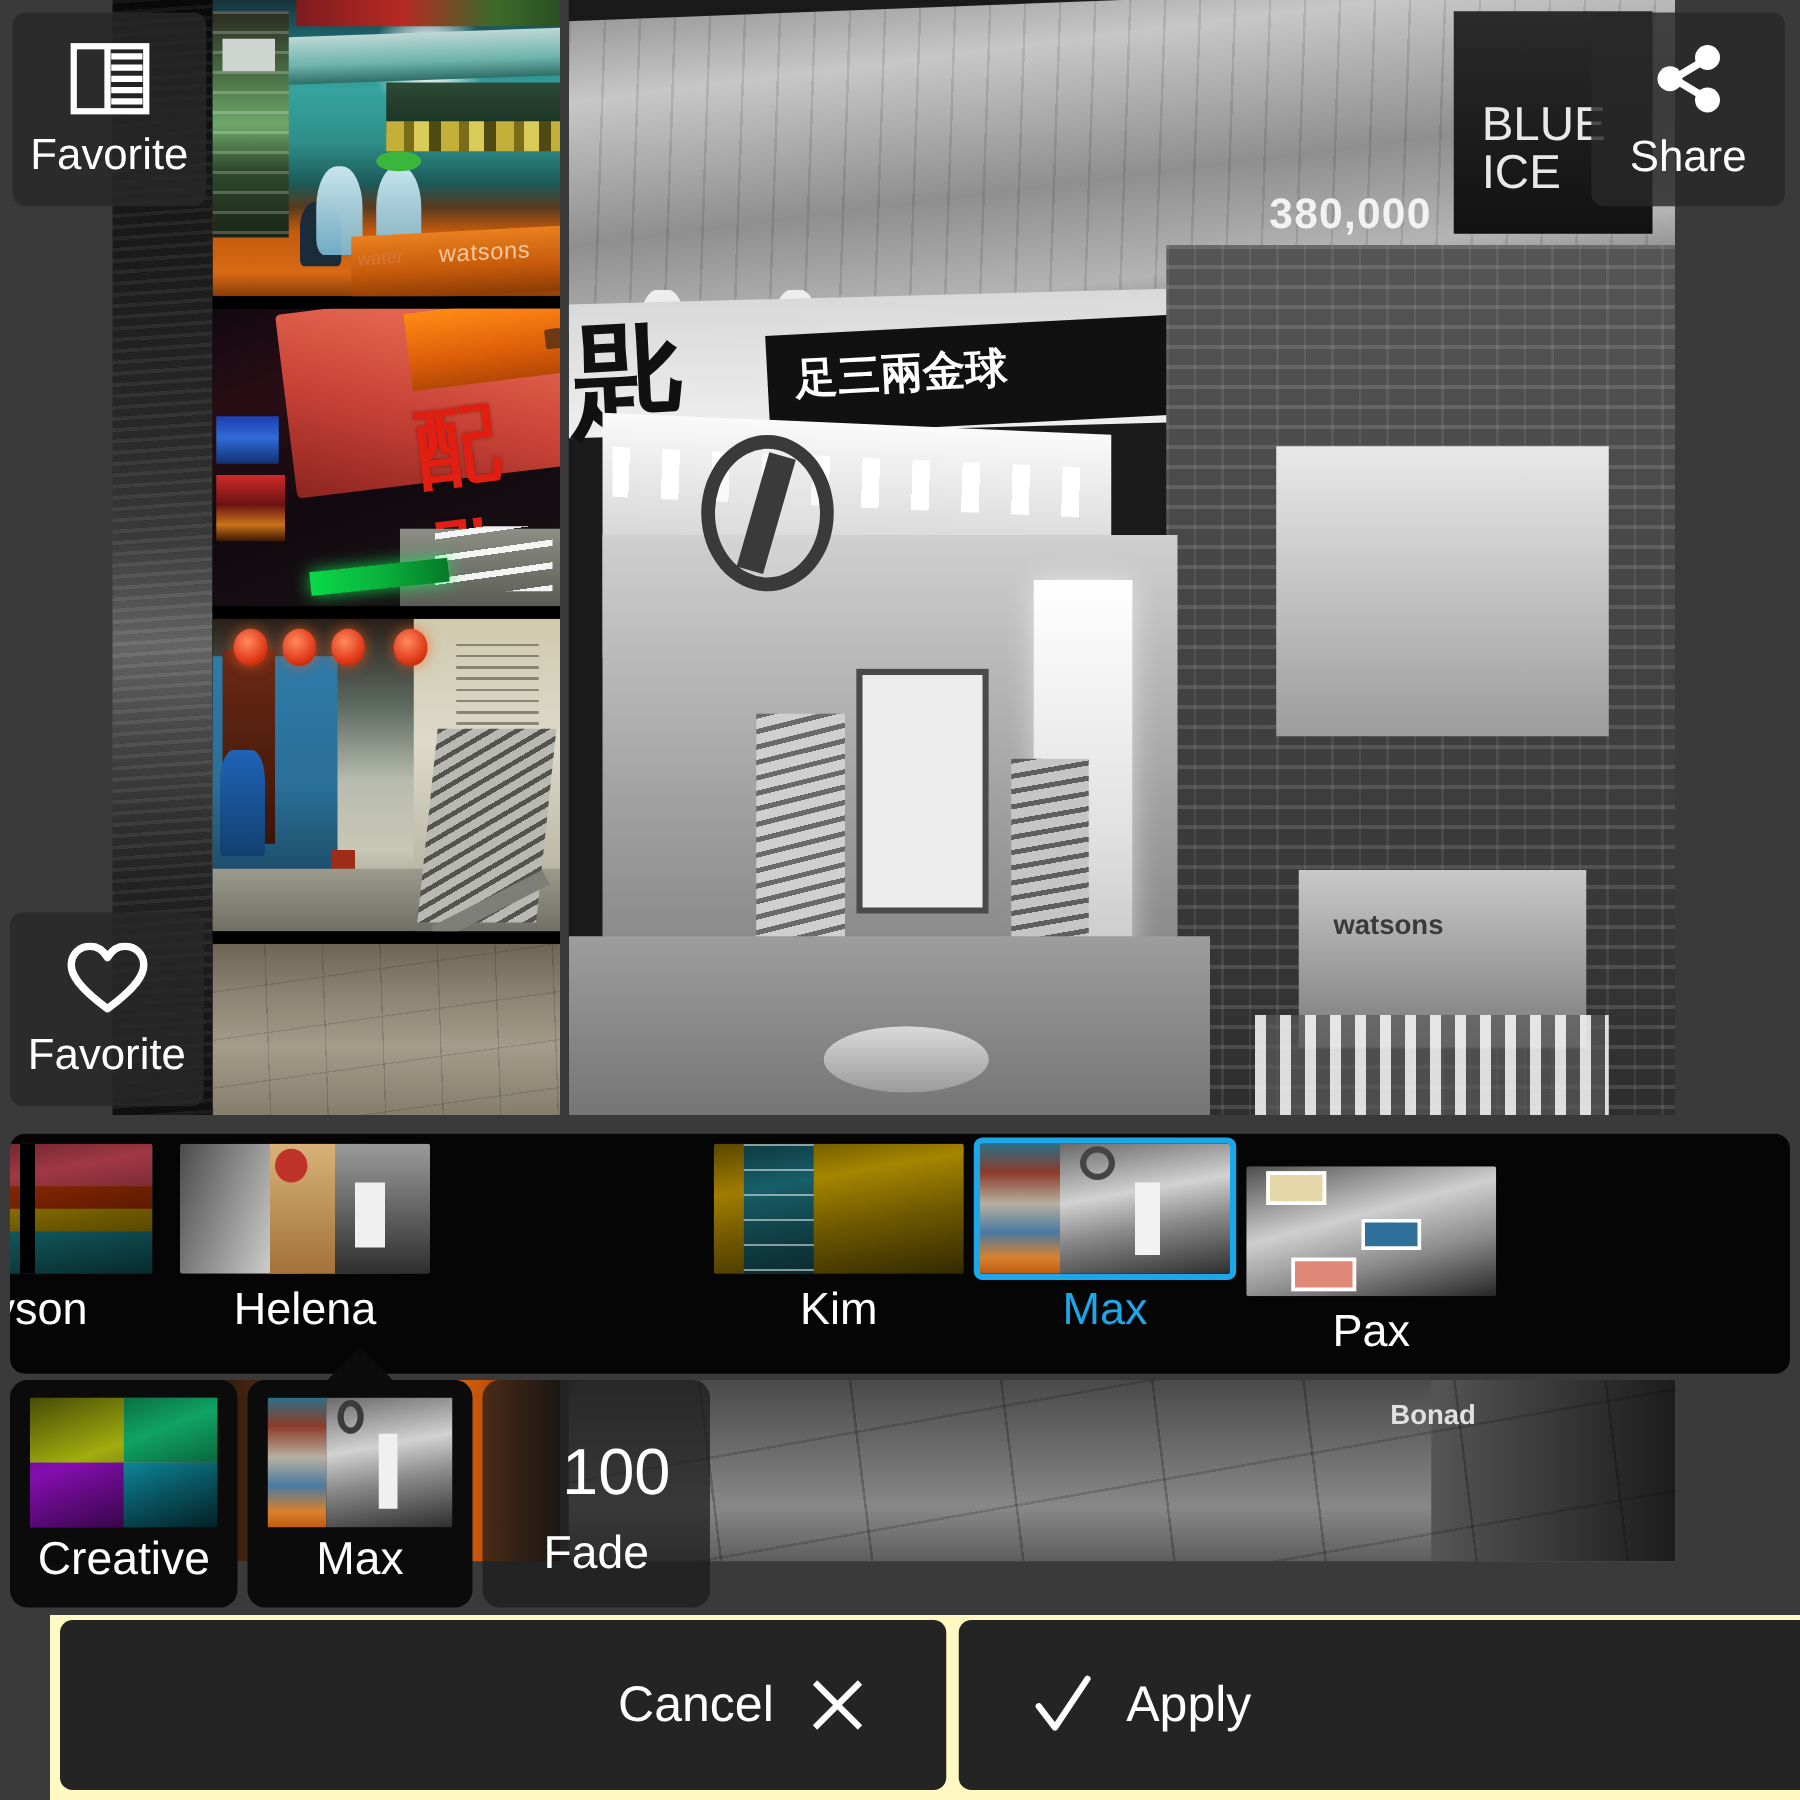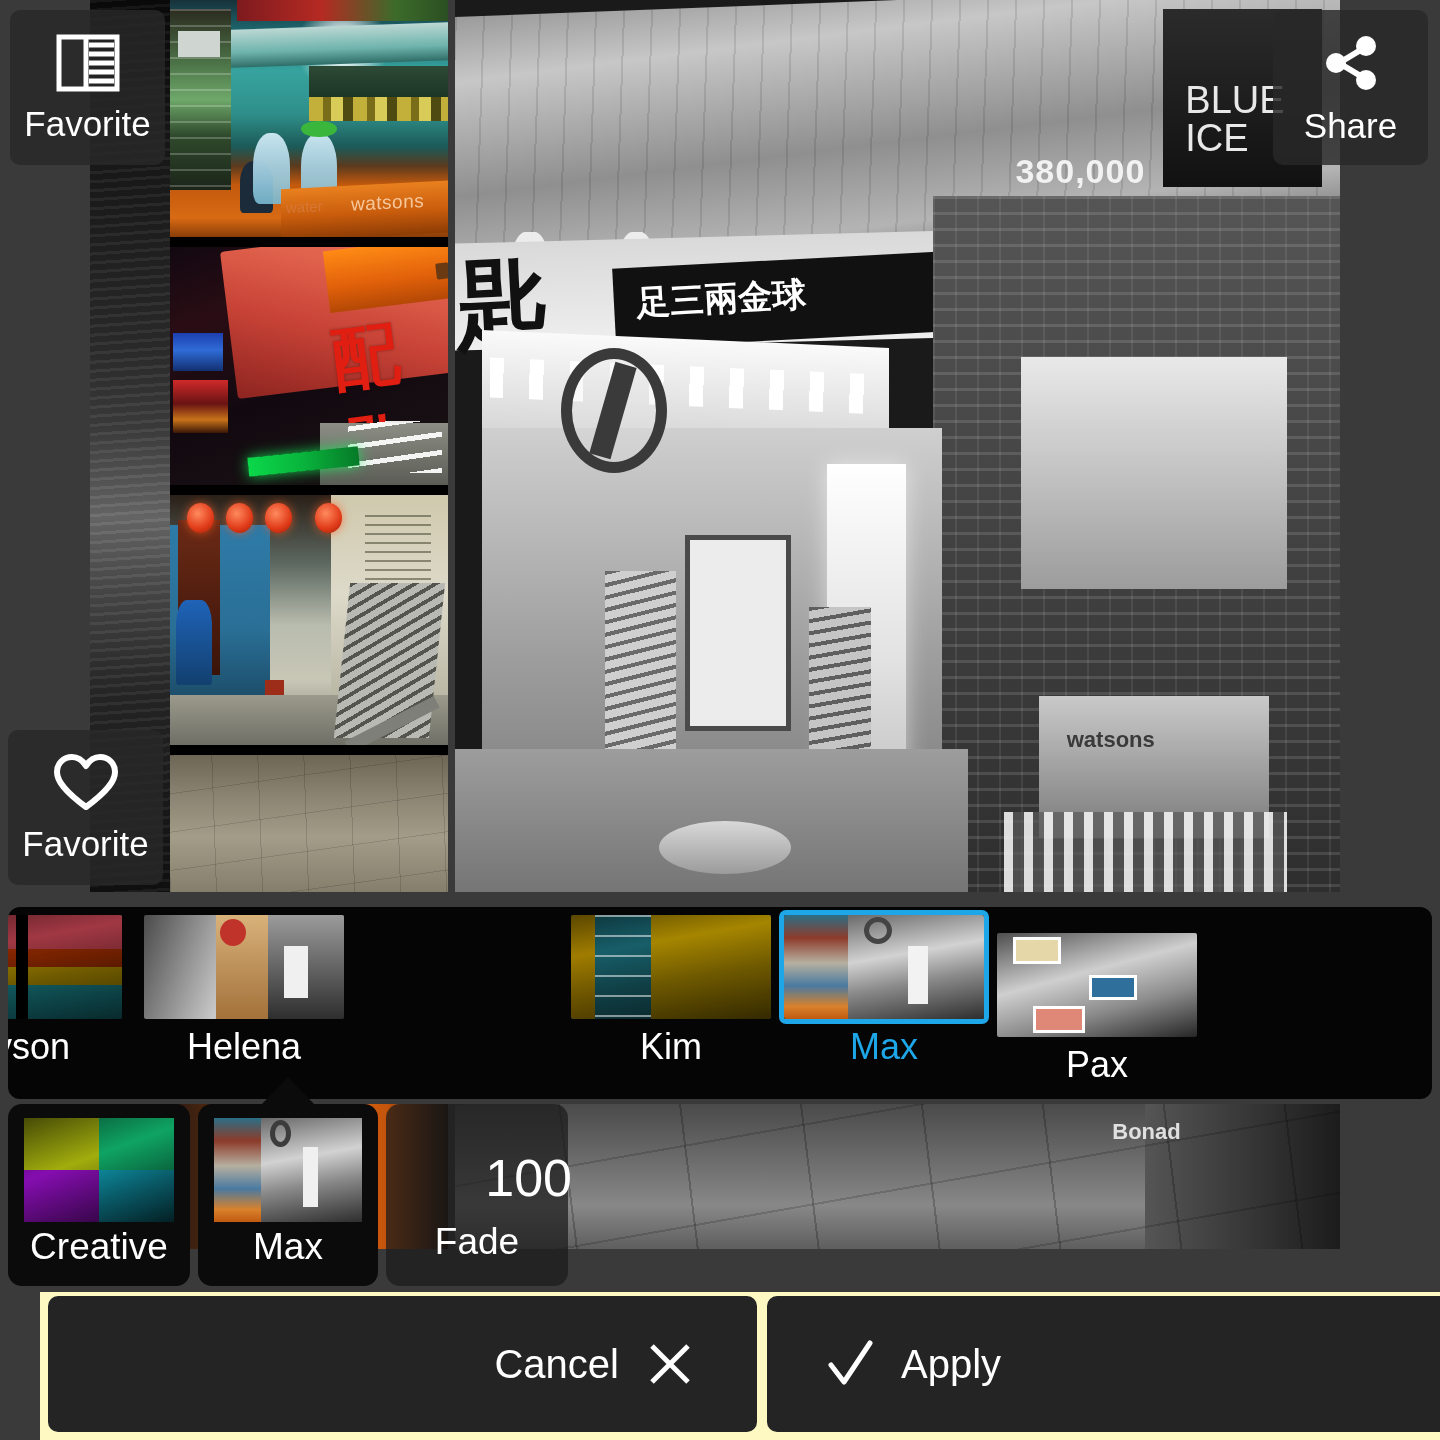--- a/index.html
+++ b/index.html
@@ -189,21 +189,21 @@
   .cbtn .nm{position:absolute;bottom:18px;width:100%;text-align:center;color:#fff;font-size:37px;}
   #btn-creative{left:8px;top:1104px;width:182px;height:182px;}
   #btn-max{left:198px;top:1104px;width:180px;height:182px;}
   #btn-max .caret{position:absolute;left:50%;top:-27px;transform:translateX(-50%);
     width:0;height:0;border-left:26px solid transparent;border-right:26px solid transparent;
     border-bottom:27px solid #0b0b0b;}
 
   
   #fade{position:absolute;left:386px;top:1104px;width:182px;height:182px;
     background:rgba(26,26,26,.72);border-radius:14px;}
-  #fade .val{position:absolute;left:4px;top:48px;width:100%;text-align:right;color:#fff;font-size:52px;line-height:1;}
+  #fade .val{position:absolute;left:16px;top:48px;width:100%;text-align:center;color:#fff;font-size:52px;line-height:1;}
   #fade .cap{position:absolute;left:0;bottom:26px;width:100%;text-align:center;color:#fff;font-size:37px;line-height:1;}
 
   
   #actions{position:absolute;left:0;top:1292px;width:1440px;height:148px;background:#fef9c3;
     display:flex;gap:10px;padding:4px 8px 8px;margin-left:40px;}
   .act{flex:1;background:#242424;border-radius:10px;display:flex;align-items:center;gap:26px;cursor:pointer;}
   #act-cancel{justify-content:flex-end;padding-right:62px;}
   #act-apply{justify-content:flex-start;padding-left:58px;}
   .act .t{color:#fff;font-size:40px;line-height:1;}
   .act svg{width:50px;height:50px;flex:none;}

